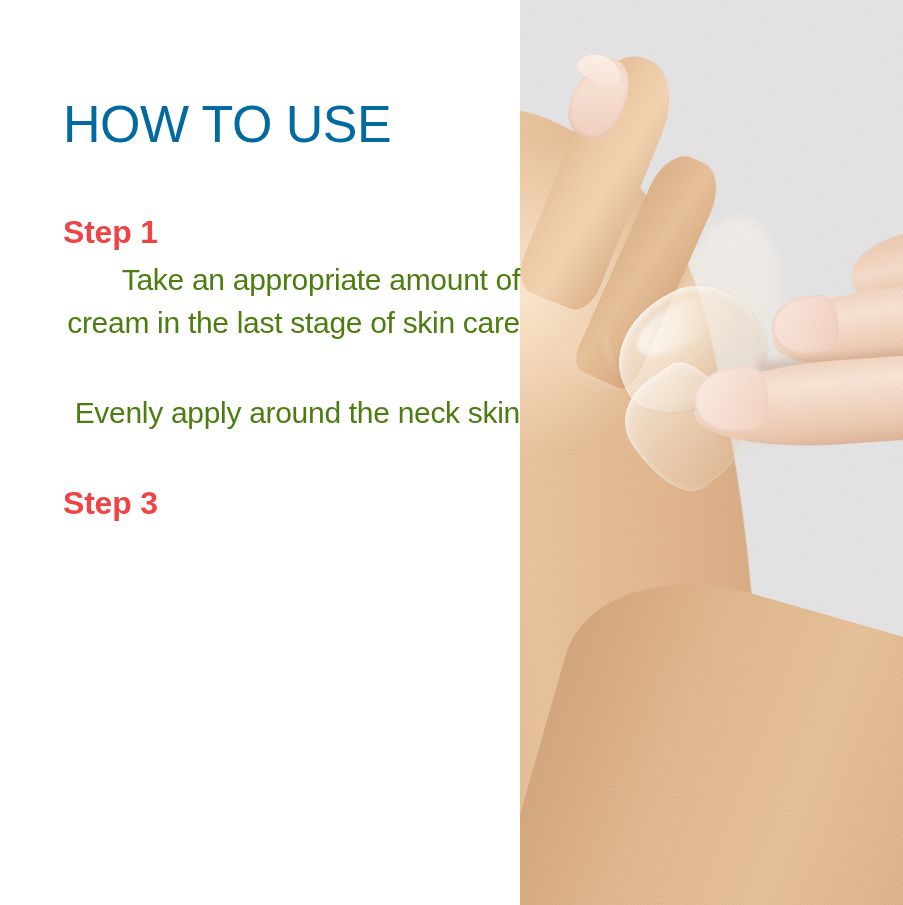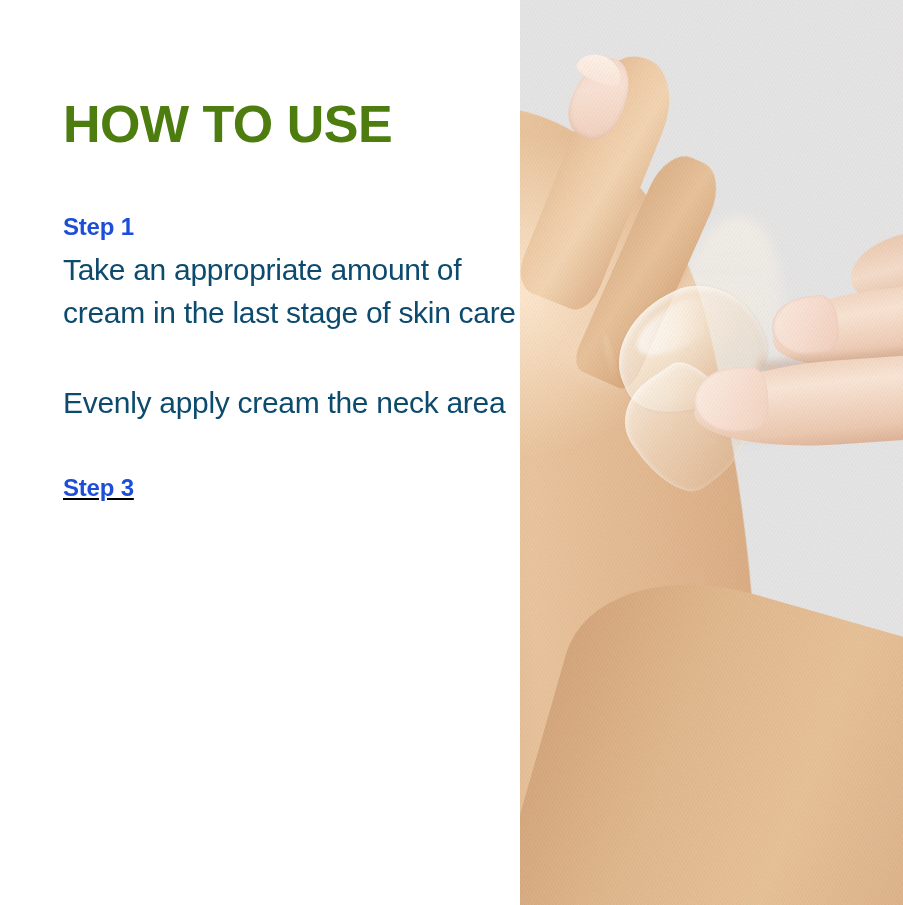--- a/index.html
+++ b/index.html
@@ -27,47 +27,48 @@
     width:520px;
     height:905px;
     background:#ffffff;
     padding:98px 0 0 63px;
     flex:0 0 520px;
     z-index:3;
   }
 
   .page-title {
     font-size:52px;
-    font-weight:700;
+    font-weight:400;
     letter-spacing:-0.5px;
-    color:#4d7c0f;
+    color:#0369a1;
     line-height:1.0;
     margin-bottom:62px;
     white-space:nowrap;
   }
 
   .step-block { margin-bottom:48px; }
-  .step-block:last-child { margin-bottom:8px;text-decoration:underline; }
+  .step-block:last-child { margin-bottom:8px; }
 
   .step-heading {
-    font-size:24px;
+    font-size:32px;
     font-weight:700;
-    color:#1d4ed8;
+    color:#ef4444;
     letter-spacing:-0.2px;
     line-height:1.25;
     margin-bottom:7px;
   }
 
   .step-body {
     font-size:30px;
     font-weight:300;
-    color:#0c4a6e;
+    color:#4d7c0f;
     line-height:1.42;
     letter-spacing:-0.3px;
     max-width:460px;
+    text-align:right;
   }
 
   
   .photo-panel {
     position:relative;
     width:383px;
     height:905px;
     flex:0 0 383px;
     overflow:hidden;
     background:#e3e3e4;
@@ -356,21 +357,21 @@
   <section class="text-panel">
 
     <h1 class="page-title">HOW TO USE</h1>
 
     <div class="step-block">
       <div class="step-heading">Step 1</div>
       <div class="step-body">Take an appropriate amount of cream in the last stage of skin care</div>
     </div>
 
     <div class="step-block">
-      <div class="step-body">Evenly apply cream the neck area</div>
+      <div class="step-body">Evenly apply around the neck skin</div>
     </div>
 
     <div class="step-block">
       <div class="step-heading">Step 3</div>
     </div>
 
   </section>
 
   <section class="photo-panel">
     <div class="photo-stage">

